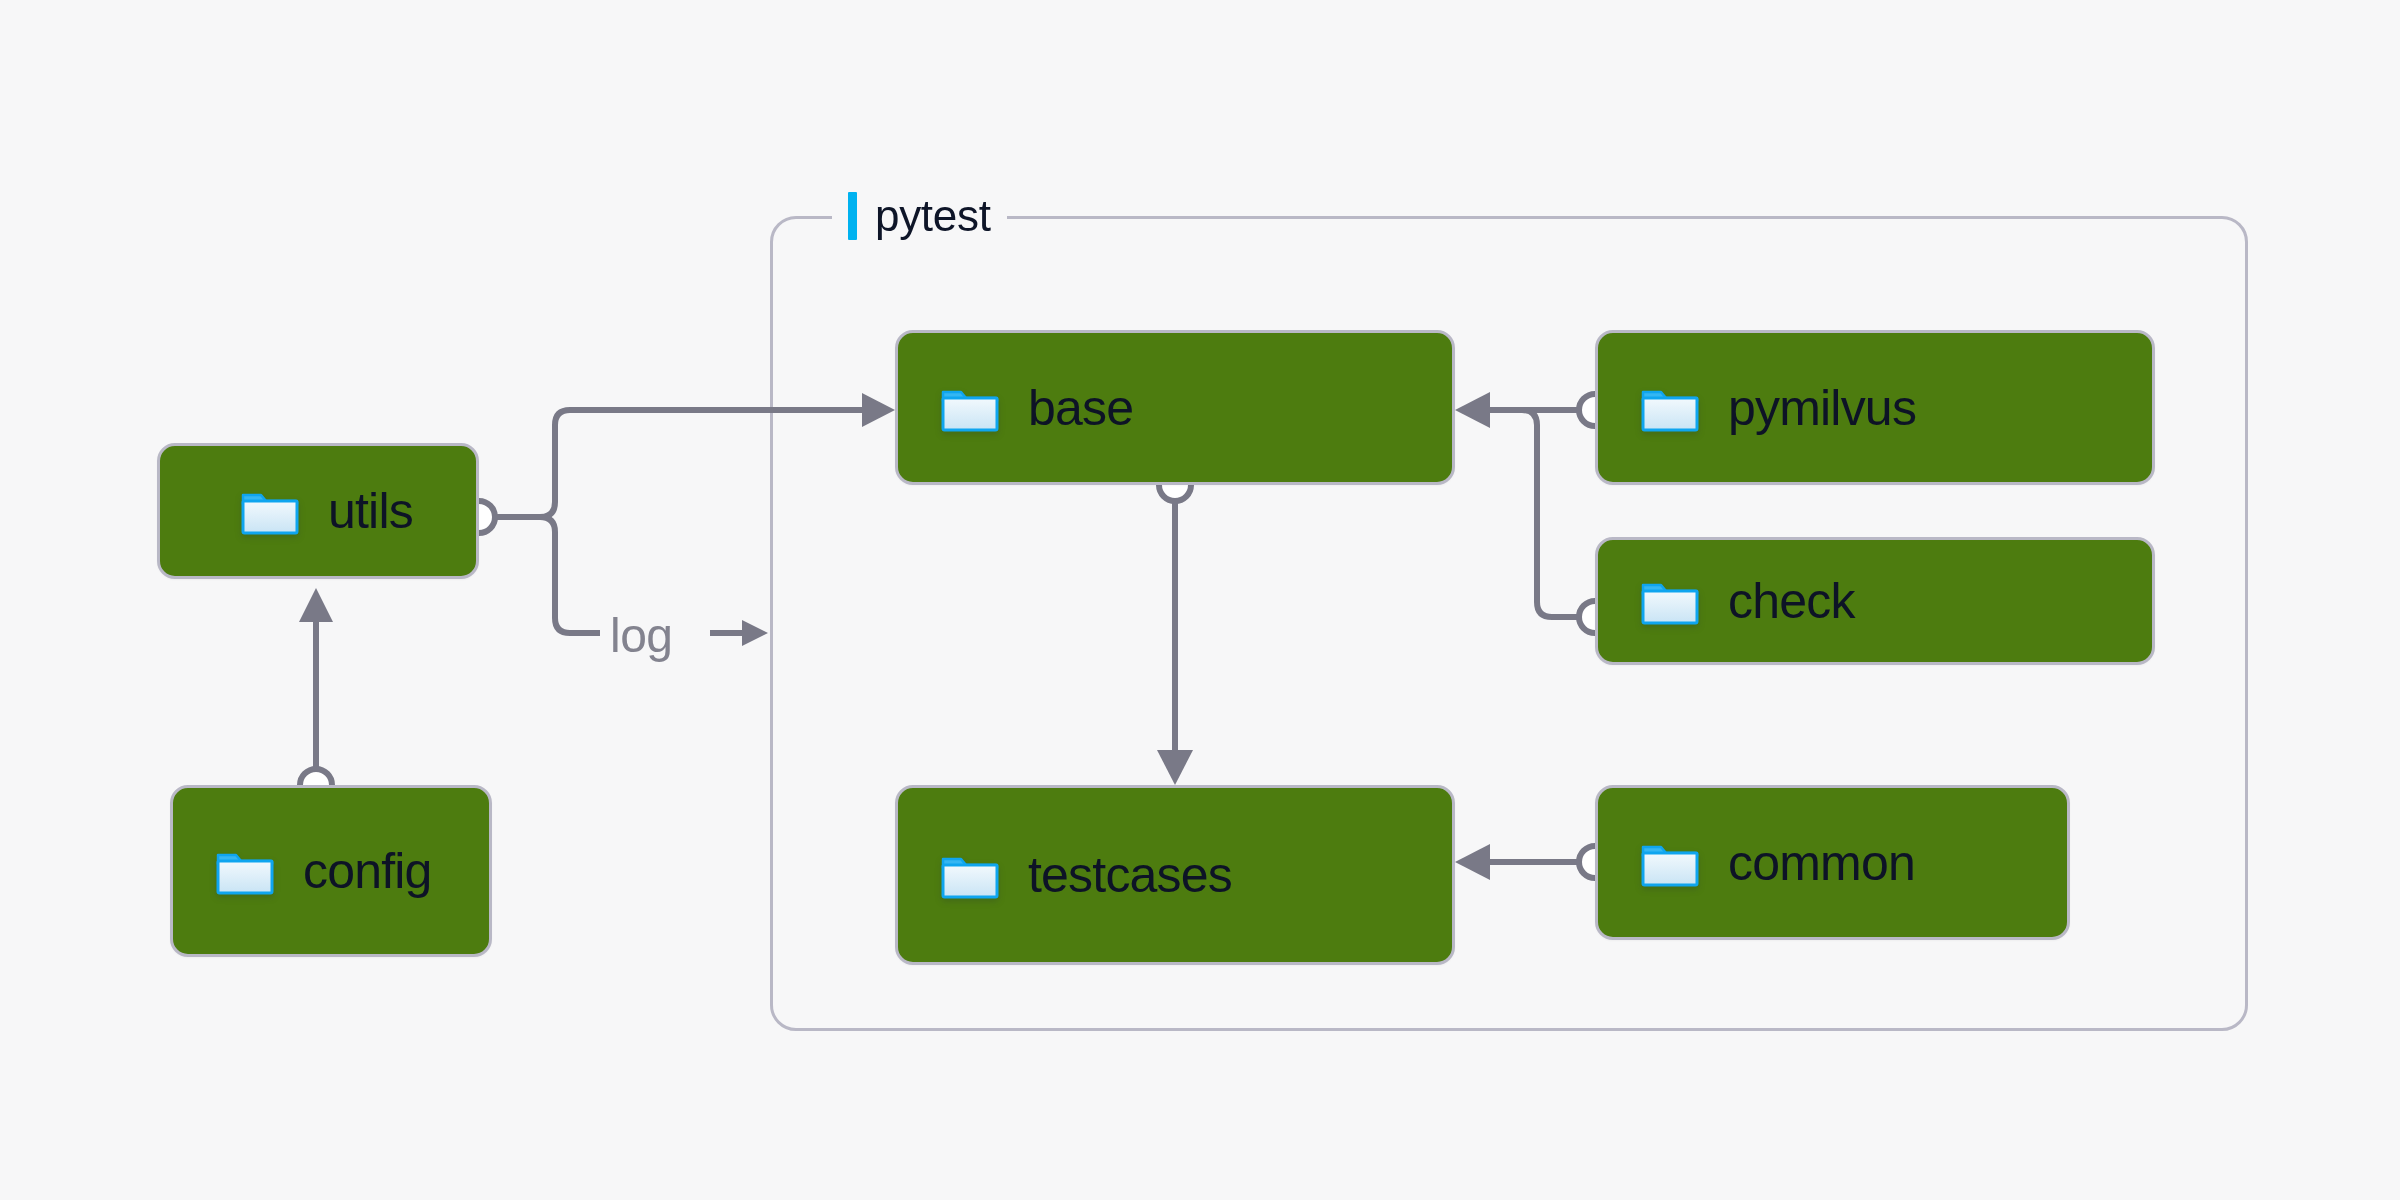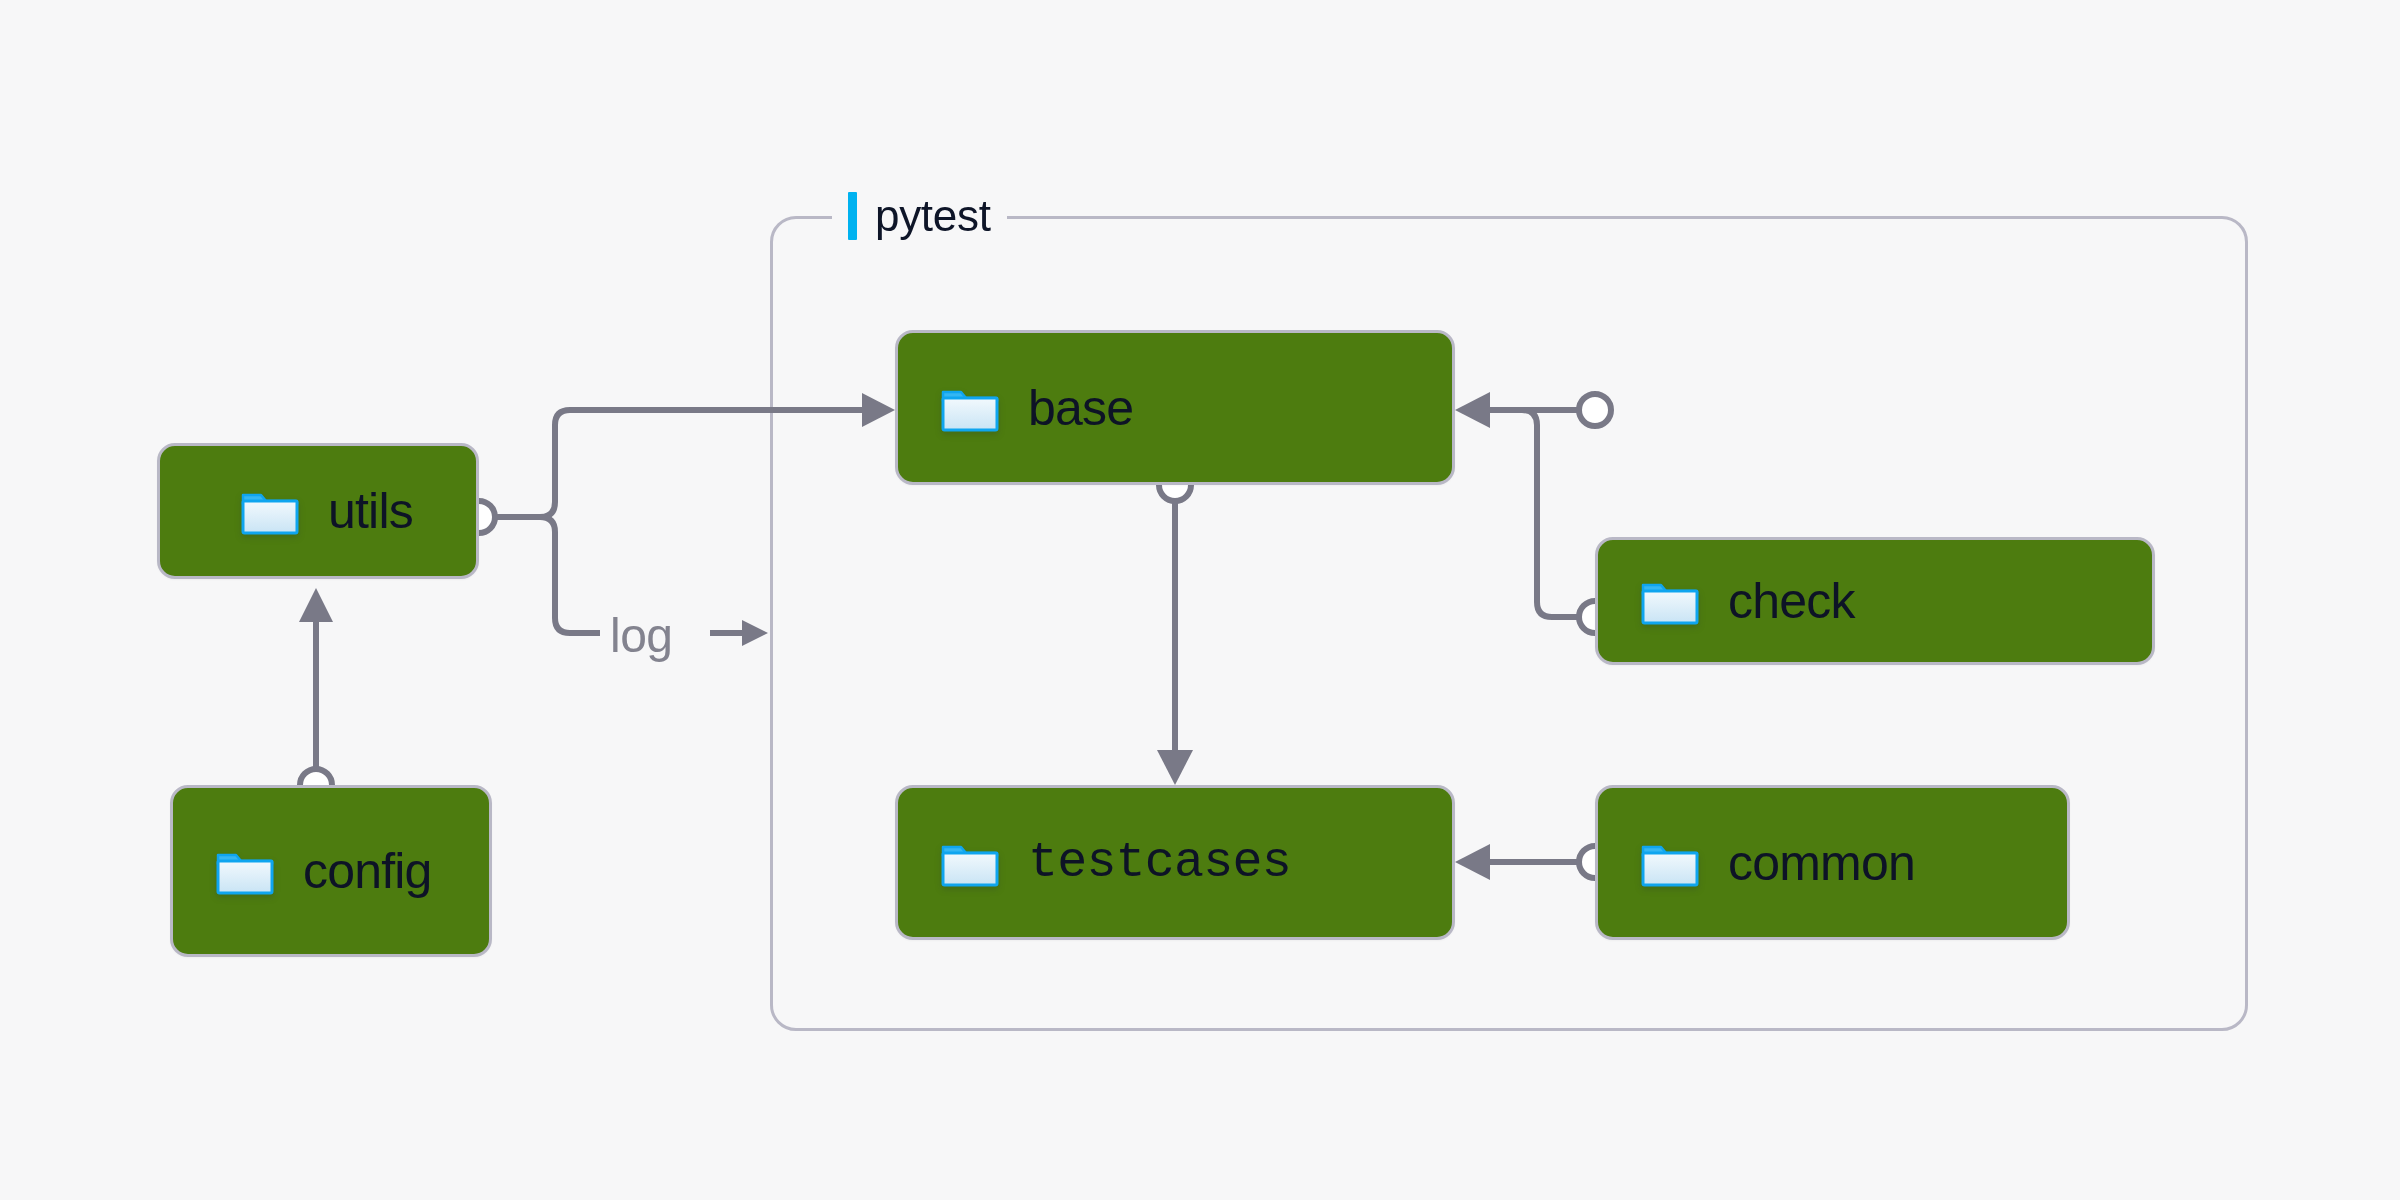--- a/index.html
+++ b/index.html
@@ -214,36 +214,51 @@
               <stop offset="100%" stop-color="#c9e4f5"></stop>
           </linearGradient>
         </defs>
         <path d="M3 9 h18 l5 6 h31 v3 H3 Z" fill="#35b6f2" stroke="#0fa5ef" stroke-width="2.5" stroke-linejoin="round"></path>
         <rect x="3" y="15" width="54" height="32" rx="1.5" fill="url(#fg3)" stroke="#0fa5ef" stroke-width="3"></rect>
       </svg>
       <span class="node-label">base</span>
     </div>
   </div>
 
-  <div class="node" style="left:895px; top:785px; width:560px; height:155px;font-family:Liberation Mono, monospace;">
+  <div class="node" style="left:895px; top:785px; width:560px; height:180px;">
     <div class="node-inner">
       <svg class="folder-icon" viewBox="0 0 60 50">
         <defs>
           <linearGradient id="fg4" x1="0" y1="0" x2="0" y2="1">
             <stop offset="0%" stop-color="#f2f9fd"></stop>
               <stop offset="100%" stop-color="#c9e4f5"></stop>
           </linearGradient>
         </defs>
         <path d="M3 9 h18 l5 6 h31 v3 H3 Z" fill="#35b6f2" stroke="#0fa5ef" stroke-width="2.5" stroke-linejoin="round"></path>
         <rect x="3" y="15" width="54" height="32" rx="1.5" fill="url(#fg4)" stroke="#0fa5ef" stroke-width="3"></rect>
       </svg>
       <span class="node-label">testcases</span>
     </div>
   </div>
 
+  <div class="node" style="left:1595px; top:330px; width:560px; height:155px;">
+    <div class="node-inner">
+      <svg class="folder-icon" viewBox="0 0 60 50">
+        <defs>
+          <linearGradient id="fg5" x1="0" y1="0" x2="0" y2="1">
+            <stop offset="0%" stop-color="#f2f9fd"></stop>
+              <stop offset="100%" stop-color="#c9e4f5"></stop>
+          </linearGradient>
+        </defs>
+        <path d="M3 9 h18 l5 6 h31 v3 H3 Z" fill="#35b6f2" stroke="#0fa5ef" stroke-width="2.5" stroke-linejoin="round"></path>
+        <rect x="3" y="15" width="54" height="32" rx="1.5" fill="url(#fg5)" stroke="#0fa5ef" stroke-width="3"></rect>
+      </svg>
+      <span class="node-label">pymilvus</span>
+    </div>
+  </div>
 
   <div class="node" style="left:1595px; top:537px; width:560px; height:128px;">
     <div class="node-inner">
       <svg class="folder-icon" viewBox="0 0 60 50">
         <defs>
           <linearGradient id="fg6" x1="0" y1="0" x2="0" y2="1">
             <stop offset="0%" stop-color="#f2f9fd"></stop>
               <stop offset="100%" stop-color="#c9e4f5"></stop>
           </linearGradient>
         </defs>

